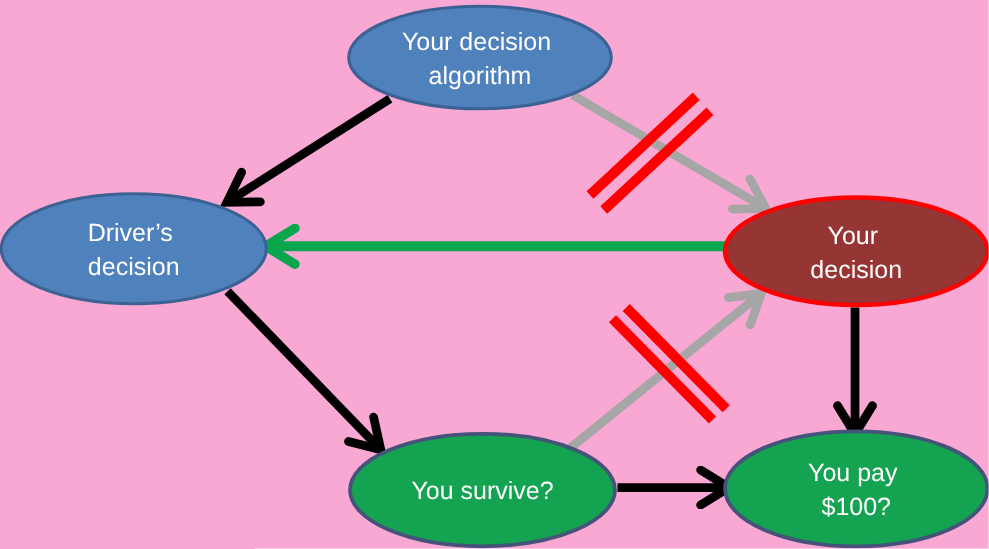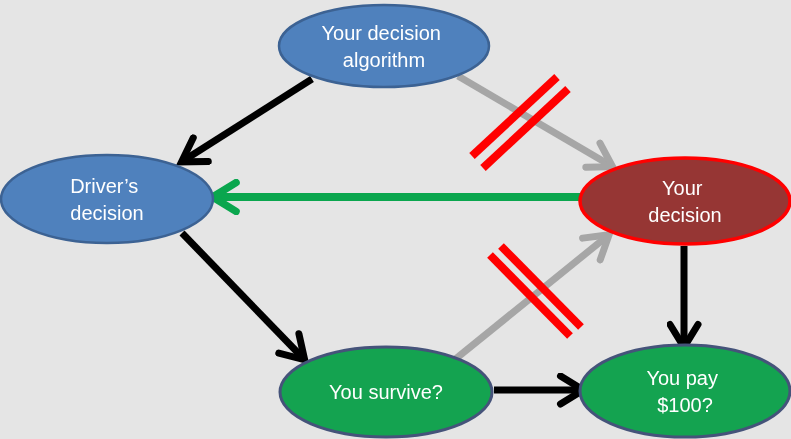--- a/index.html
+++ b/index.html
@@ -4,21 +4,21 @@
 <style>
   html, body {
     margin: 0;
     padding: 0;
     background: #ffffff;
   }
   .stage {
     position: relative;
     width: 791px;
     height: 439px;
-    background: #e5e5e5;
+    background: #f9a8d4;
     overflow: hidden;
   }
   svg {
     display: block;
   }
   .node-label {
     font-family: "Liberation Sans", sans-serif;
     font-size: 20px;
     text-anchor: middle;
   }

